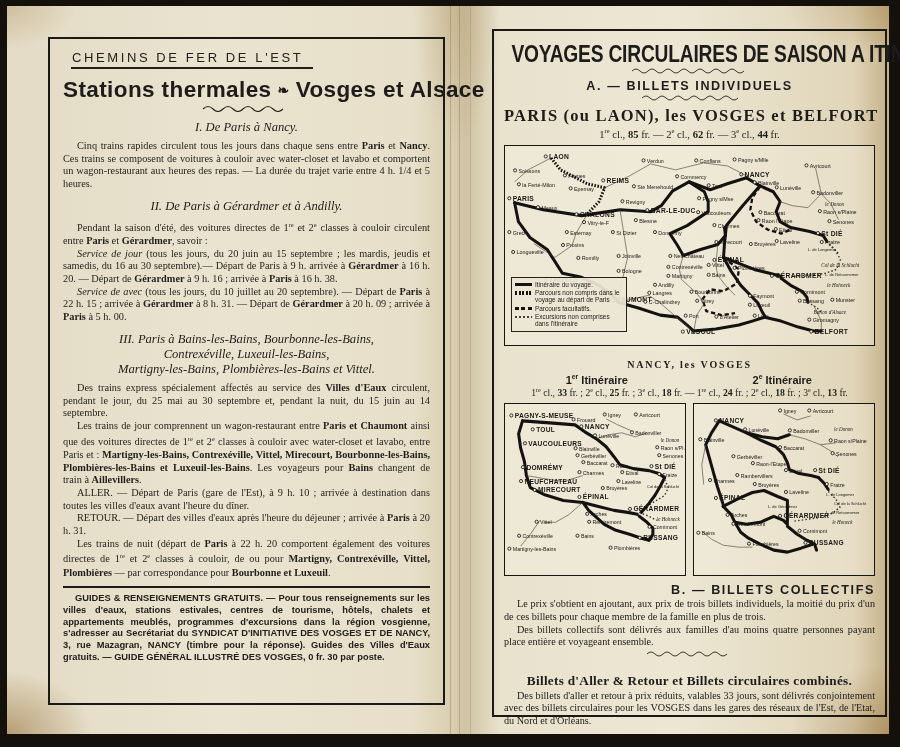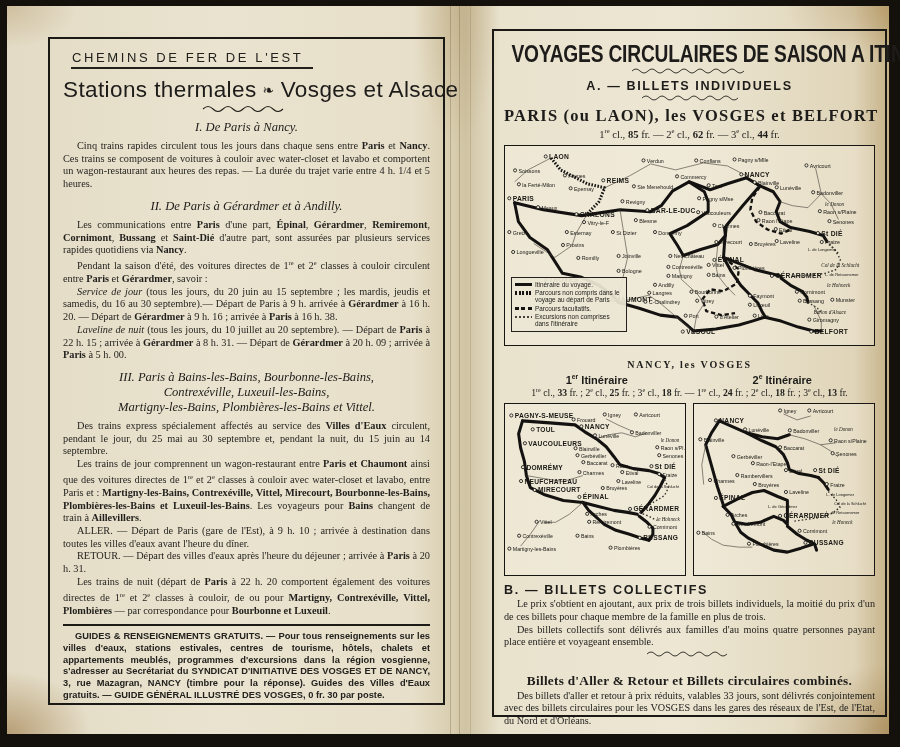--- a/index.html
+++ b/index.html
@@ -13,21 +13,21 @@
  radial-gradient(ellipse 100px 60px at 0% 0%, rgba(160,125,70,.30), transparent 70%),
  radial-gradient(ellipse 60px 200px at 51% 0%, rgba(150,118,62,.25), transparent 70%),
  linear-gradient(90deg,#e3dbc5 0%,#eae3cf 24%,#e7dfc9 46%,#d8cdaf 50.6%,#cfc3a3 52%,#e9e2cd 56%,#ece6d3 76%,#e0d5b9 96%,#c5b187 100%)}
 .crease{position:absolute;top:0;bottom:0;width:1px;background:rgba(115,92,52,.32)}
 .page{position:absolute;border:2px solid #1a1916}
 #left-page{left:41px;top:31px;width:397px;height:668px;padding:9px 13px 6px}
 #right-page{left:485px;top:23px;width:395px;height:688px;padding:7px 10px 6px}
 
 .lp-header-wrap{padding-left:8px}
 .lp-header{display:inline-block;font-family:"Liberation Sans",sans-serif;font-size:13px;letter-spacing:2.6px;border-bottom:2px solid #21201d;padding:0 10px 2px 1px;color:#21201d}
-.lp-title{font-family:"Liberation Sans",sans-serif;font-weight:normal;font-size:22.5px;text-align:center;margin-top:8px;letter-spacing:.4px;white-space:nowrap}
+.lp-title{font-family:"Liberation Sans",sans-serif;font-weight:bold;font-size:22.5px;text-align:center;margin-top:8px;letter-spacing:.4px;white-space:nowrap}
 .lp-title .orn{font-size:14px;vertical-align:2px;padding:0 6px}
 .wave{display:block;margin:2px auto 0}
 .sec-head{font-size:12.6px;font-weight:normal;font-style:italic;text-align:center;margin:8px 0 5px;line-height:15px}
 .para{font-size:10.3px;line-height:12.7px;text-align:justify;text-indent:14px;color:#201f1c}
 .footer-sep{border-top:2px solid #1c1b18;margin-top:7px;padding-top:5px}
 .lp-footer{font-family:"Liberation Sans",sans-serif;font-weight:bold;font-size:9.3px;line-height:11.7px;text-align:justify;text-indent:12px;color:#22211e}
 
 .rp-title{font-family:"Liberation Sans",sans-serif;font-weight:bold;font-size:20px;text-align:center;transform:scale(.96,1.18);transform-origin:center;white-space:nowrap;letter-spacing:-.2px;margin-top:5px}
 .rp-sub{font-size:11.4px;font-weight:bold;text-align:center;margin-top:4px}
 .rp-a{font-family:"Liberation Sans",sans-serif;font-weight:bold;font-size:12.6px;letter-spacing:1.6px;text-align:center;margin-top:5px}
@@ -42,21 +42,21 @@
 .lsw-main{background:#141311;height:3px}
 .lsw-hatch{background:repeating-linear-gradient(90deg,#141311 0 2px,transparent 2px 3.6px);height:4px}
 .lsw-dash{background:repeating-linear-gradient(90deg,#141311 0 4px,transparent 4px 6.5px);height:3px}
 .lsw-dot{background:repeating-linear-gradient(90deg,#43403a 0 1.6px,transparent 1.6px 4px);height:2px;margin-top:3px}
 .rp-nancy{font-size:10px;font-weight:bold;text-align:center;letter-spacing:1.8px;margin-top:13px}
 .itin-row{display:flex;margin-top:3px;font-family:"Liberation Sans",sans-serif;font-weight:bold;font-size:11px}
 .itin-row div{flex:1;text-align:center}
 .itin-prices{font-size:9.7px;text-align:center;margin-top:2px;white-space:nowrap}
 .maps-row{display:flex;gap:7px;margin-top:5px}
 .small-map{flex:1;border:1.5px solid #171613;height:173px;background:rgba(246,241,226,.35)}
-.rp-b{font-family:"Liberation Sans",sans-serif;font-weight:bold;font-size:12.6px;letter-spacing:1.6px;text-align:left;margin-top:7px}
+.rp-b{font-family:"Liberation Sans",sans-serif;font-weight:bold;font-size:12.6px;letter-spacing:1.6px;text-align:right;margin-top:7px}
 .rp-para{font-size:10.2px;line-height:12.2px;text-align:justify;text-indent:13px;margin-top:1px}
 .rp-comb{font-size:13.2px;font-weight:bold;text-align:center;margin-top:16px;letter-spacing:.3px}
 
 .rt-main{fill:none;stroke:#131210;stroke-width:3.1;stroke-linecap:round;stroke-linejoin:round}
 .rt-hatch{fill:none;stroke:#131210;stroke-width:3.1;stroke-dasharray:1.6 1.6;stroke-linejoin:round}
 .rt-dash{fill:none;stroke:#131210;stroke-width:2.4;stroke-dasharray:4.5 2.8;stroke-linejoin:round}
 .rt-dot{fill:none;stroke:#38352f;stroke-width:1.4;stroke-dasharray:1.6 2.2}
 .rt-thin{fill:none;stroke:#4a463e;stroke-width:.65}
 .stn{fill:#efe9d7;stroke:#141311;stroke-width:.85}
 text{fill:#181713}
@@ -85,24 +85,23 @@
       <span>Stations thermales</span><span class="orn">❧</span><span>Vosges et Alsace</span>
     </div>
     <svg class="wave" width="92" height="7">
         <path d="M2,4 q5,-5 10,0 t10,0 t10,0 t10,0 t10,0 t10,0 t10,0 t10,0" fill="none" stroke="#26251F" stroke-width="1.1"></path>
       </svg>
 
     <div class="sec-head">I. De Paris à Nancy.</div>
     <p class="para">Cinq trains rapides circulent tous les jours dans chaque sens entre <b>Paris</b> et <b>Nancy</b>. Ces trains se composent de voitures à couloir avec water-closet et lavabo et comportent un wagon-restaurant aux heures des repas. — La durée du trajet varie entre 4 h. 1/4 et 5 heures.</p>
 
     <div class="sec-head">II. De Paris à Gérardmer et à Andilly.</div>
-    <p class="para">Les communications entre <b>Paris</b> d'une part, <b>Épinal</b>, <b>Gérardmer</b>, <b>Remiremont</b>, <b>Cornimont</b>, <b>Bussang</b> et <b>Saint-Dié</b> d'autre part, sont assurées par plusieurs services rapides quotidiens via <b>Nancy</b>.</p>
     <p class="para">Pendant la saison d'été, des voitures directes de 1<sup>re</sup> et 2<sup>e</sup> classes à couloir circulent entre <b>Paris</b> et <b>Gérardmer</b>, savoir :</p>
     <p class="para"><i>Service de jour</i> (tous les jours, du 20 juin au 15 septembre ; les mardis, jeudis et samedis, du 16 au 30 septembre).— Départ de Paris à 9 h. arrivée à <b>Gérardmer</b> à 16 h. 20. — Départ de <b>Gérardmer</b> à 9 h. 16 ; arrivée à <b>Paris</b> à 16 h. 38.</p>
-    <p class="para"><i>Laveline de nuit</i> (tous les jours, du 10 juillet au 20 septembre). — Départ de <b>Paris</b> à 22 h. 15 ; arrivée à <b>Gérardmer</b> à 8 h. 31. — Départ de <b>Gérardmer</b> à 20 h. 09 ; arrivée à <b>Paris</b> à 5 h. 00.</p>
+    <p class="para"><i>Service de avec</i> (tous les jours, du 10 juillet au 20 septembre). — Départ de <b>Paris</b> à 22 h. 15 ; arrivée à <b>Gérardmer</b> à 8 h. 31. — Départ de <b>Gérardmer</b> à 20 h. 09 ; arrivée à <b>Paris</b> à 5 h. 00.</p>
 
     <div class="sec-head">III. Paris à Bains-les-Bains, Bourbonne-les-Bains,<br>Contrexéville, Luxeuil-les-Bains,<br>Martigny-les-Bains, Plombières-les-Bains et Vittel.</div>
     <p class="para">Des trains express spécialement affectés au service des <b>Villes d'Eaux</b> circulent, pendant le jour, du 25 mai au 30 septembre et, pendant la nuit, du 15 juin au 14 septembre.</p>
     <p class="para">Les trains de jour comprennent un wagon-restaurant entre <b>Paris et Chaumont</b> ainsi que des voitures directes de 1<sup>re</sup> et 2<sup>e</sup> classes à couloir avec water-closet et lavabo, entre Paris et : <b>Martigny-les-Bains, Contrexéville, Vittel, Mirecourt, Bourbonne-les-Bains, Plombières-les-Bains et Luxeuil-les-Bains</b>. Les voyageurs pour <b>Bains</b> changent de train à <b>Aillevillers</b>.</p>
     <p class="para">ALLER. — Départ de Paris (gare de l'Est), à 9 h. 10 ; arrivée à destination dans toutes les villes d'eaux avant l'heure du dîner.</p>
     <p class="para">RETOUR. — Départ des villes d'eaux après l'heure du déjeuner ; arrivée à <b>Paris</b> à 20 h. 31.</p>
     <p class="para">Les trains de nuit (départ de <b>Paris</b> à 22 h. 20 comportent également des voitures directes de 1<sup>re</sup> et 2<sup>e</sup> classes à couloir, de ou pour <b>Martigny, Contrexéville, Vittel, Plombières</b> — par correspondance pour <b>Bourbonne et Luxeuil</b>.</p>
 
     <div class="footer-sep">
       <p class="lp-footer"><b>GUIDES &amp; RENSEIGNEMENTS GRATUITS.</b> — Pour tous renseignements sur les villes d'eaux, stations estivales, centres de tourisme, hôtels, chalets et appartements meublés, programmes d'excursions dans la région vosgienne, s'adresser au Secrétariat du SYNDICAT D'INITIATIVE DES VOSGES ET DE NANCY, 3, rue Mazagran, NANCY (timbre pour la réponse). Guides des Villes d'Eaux gratuits. — GUIDE GÉNÉRAL ILLUSTRÉ DES VOSGES, 0 fr. 30 par poste.</p>

